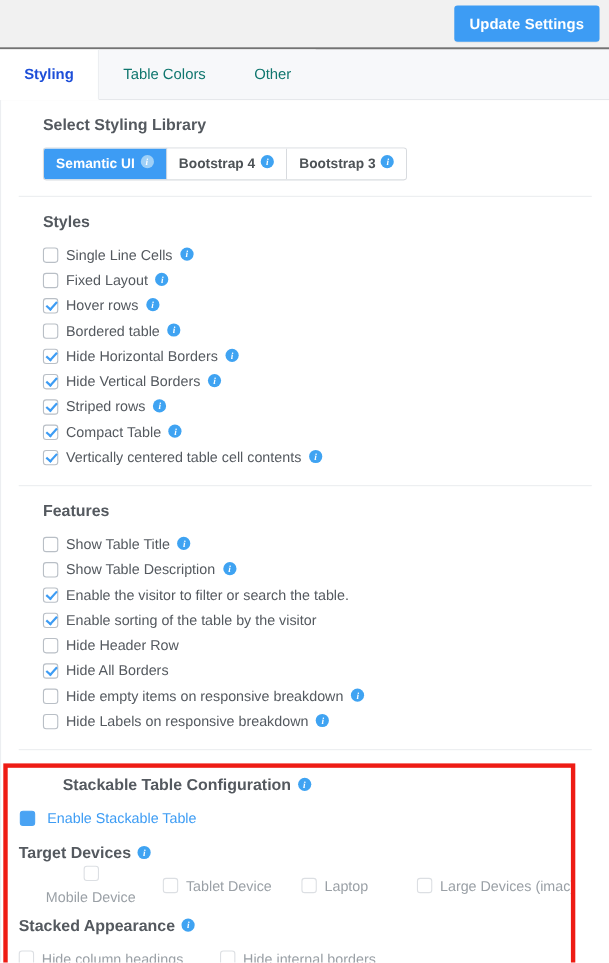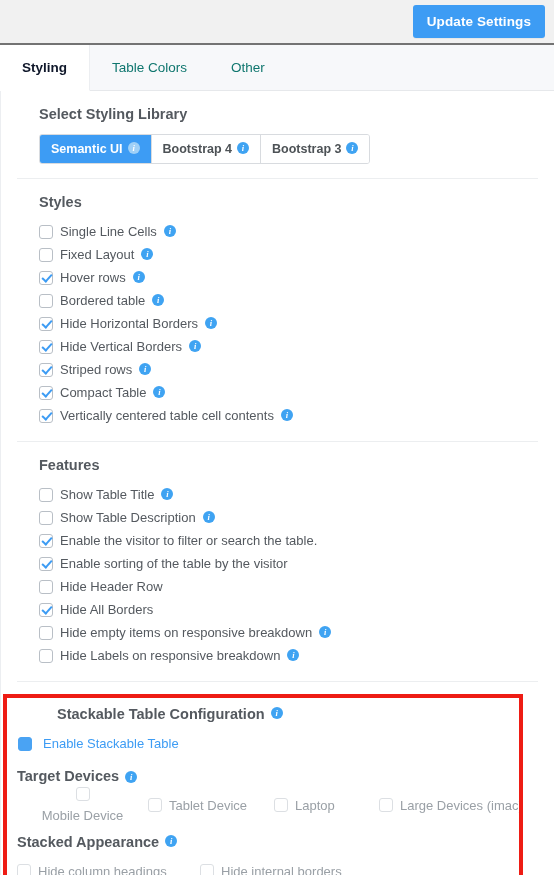--- a/index.html
+++ b/index.html
@@ -50,21 +50,21 @@
     padding: 0 22px;
     font-size: 13.5px;
     color: #0f766e;
     cursor: pointer;
     background: #f7f8fa;
     border-right: 1px solid #eceef1;
     user-select: none;
   }
   .tab.active {
     background: #ffffff;
-    color: #0f172a;
+    color: #1d4ed8;
     font-weight: bold;
     border-bottom: 1px solid #ffffff;
     margin-bottom: -1px;
   }
   .tab:not(.active):not(:first-child) { border-right: none; }
 
   
   .page {
     padding: 0 0 0 0;
     border-left: 1px solid #eceef1;
@@ -91,21 +91,21 @@
   
   .btn-group {
     display: inline-flex;
     border-radius: 3px;
     overflow: hidden;
     border: 1px solid #d8dbdf;
     margin-top: 2px;
   }
   .btn-group .bg-item {
     display: flex;
-    align-items: center;
+    align-items: flex-start;
     gap: 5px;
     font-size: 12.5px;
     font-weight: bold;
     padding: 7px 11px;
     color: #4d5256;
     background: #ffffff;
     border-right: 1px solid #d8dbdf;
     cursor: pointer;
     white-space: nowrap;
   }
@@ -351,21 +351,21 @@
       <div class="section-title tight" style="padding-top:2px;display:flex;align-items:center;gap:6px;margin-left:40px;">
         <span>Stackable Table Configuration</span>
         <span class="info">i</span>
       </div>
 
       <div class="cb-row" style="margin-left:1px;">
         <span class="cb solid"></span>
         <span class="cb-label link" style="margin-left:4px;">Enable Stackable Table</span>
       </div>
 
-      <div class="section-title" style="padding-top:13px;padding-bottom:8px;display:flex;align-items:flex-end;gap:6px;">
+      <div class="section-title" style="padding-top:13px;padding-bottom:8px;display:flex;align-items:center;gap:6px;">
         <span>Target Devices</span>
         <span class="info">i</span>
       </div>
 
       <div class="inline-row">
         <div class="dev-item" style="width:131px;flex-direction:column;">
           <span class="cb dim"></span>
           <span class="cb-label dim">Mobile Device</span>
         </div>
         <div class="dev-item" style="width:126px;">

